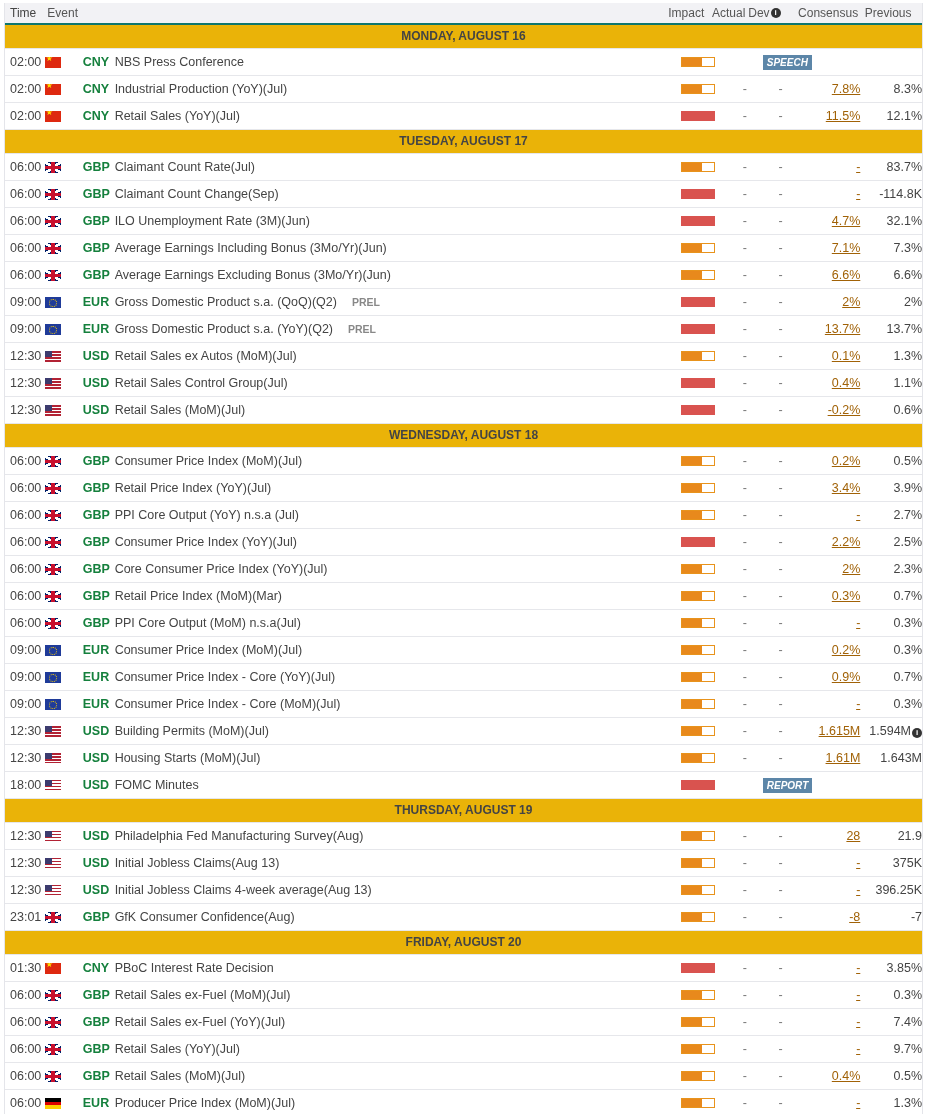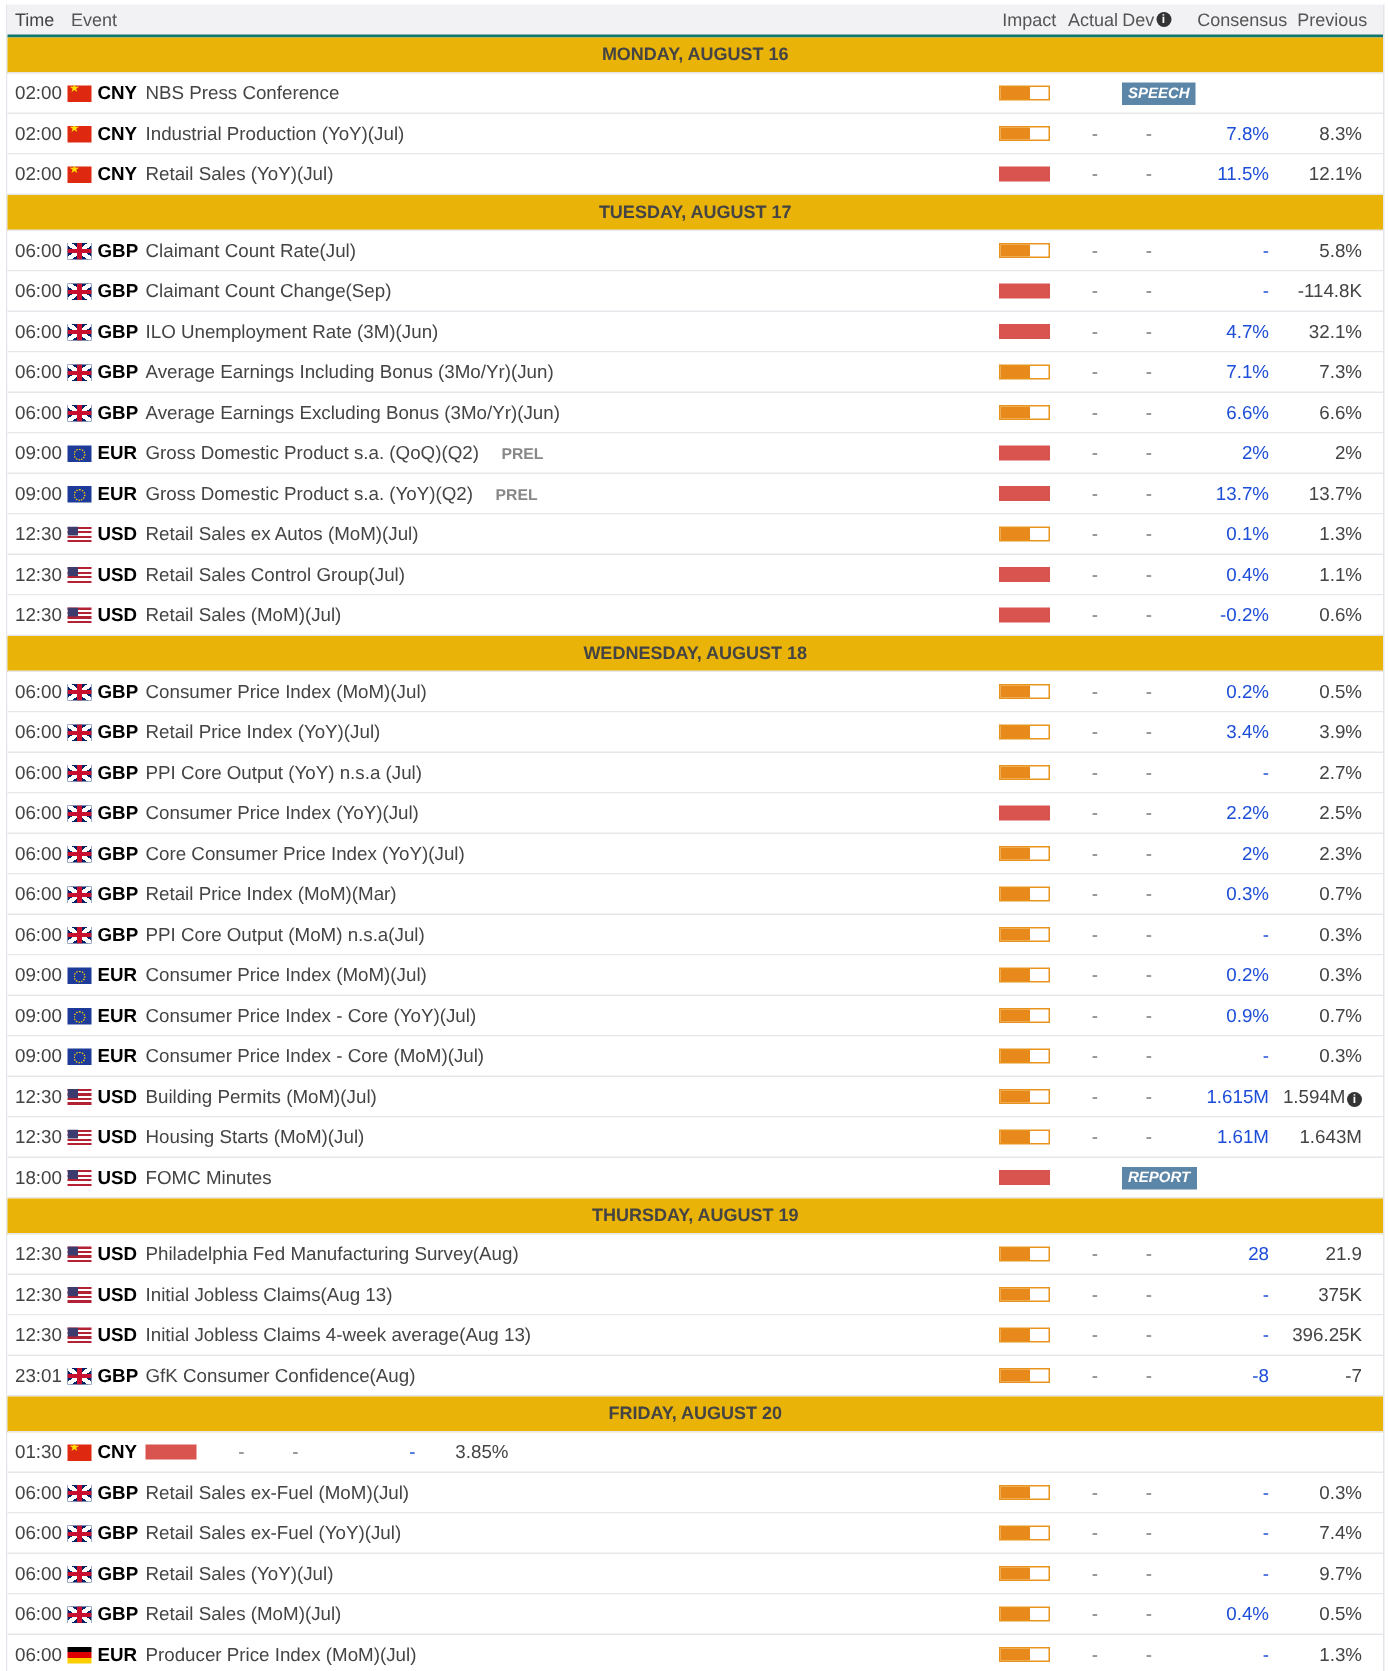--- a/index.html
+++ b/index.html
@@ -3,26 +3,26 @@
 <meta charset="utf-8">
 <style>
   html, body { margin:0; padding:0; background:#fff; }
   body { width:925px; height:1114px; overflow:hidden; font-family:"Liberation Sans", sans-serif; color:#333; }
   .cal { position:absolute; left:4px; top:3px; width:917px; border-left:1px solid #e4e5ea; border-right:1px solid #e4e5ea; }
   .hdr { display:flex; height:20px; align-items:center; background:#f2f2f5; border-bottom:2px solid #0f766e; font-size:12px; color:#555; }
   .row { display:flex; align-items:center; height:26px; border-bottom:1px solid #e6e7eb; font-size:12.5px; background:#fff; }
   .day { height:23px; line-height:23px; background:#eab308; text-align:center; font-size:12px; font-weight:bold; color:#444; border-bottom:1px solid #e6e7eb; }
   .c-time { width:35px; padding-left:5px; color:#444; }
   .c-flag { width:18px; display:flex; align-items:center; }
-  .c-cur { width:28px; font-weight:bold; color:#000000; padding-left:2px; }
+  .c-cur { width:28px; font-weight:bold; color:#15803d; padding-left:2px;margin-left:18px; }
   .c-event { width:565px; padding-left:4px; white-space:nowrap; color:#444; }
   .c-impact { width:46px; display:flex; align-items:center; padding-left:4px; }
   .c-actual { width:36px; text-align:center; color:#777; }
   .c-dev { width:36px; text-align:center; color:#777; }
-  .c-cons { width:62px; text-align:right; color:#1d4ed8; }
+  .c-cons { width:62px; text-align:right; color:#a16207;text-decoration:underline; }
   .c-prev { width:62px; text-align:right; color:#444; }
   .hdr .c-time { width:35px; }
   .hdr .c-event-h { width:609px; padding-left:4px; }
   .hdr .c-impact-h { width:46px; padding-left:5px;margin-left:36px; }
   .hdr .c-actual-h { width:38px; }
   .hdr .c-dev-h { width:44px; display:flex; align-items:center; }
   .hdr .c-cons-h { width:68px; padding-left:8px; }
   .hdr .c-prev-h { width:60px; padding-left:2px; }
   .info { display:inline-block; width:10px; height:10px; border-radius:50%; background:#333; color:#fff; font-size:8px; line-height:10px; text-align:center; font-weight:bold; margin-left:1px; }
   .prel { font-size:10.5px; font-weight:bold; color:#888; margin-left:15px; }
@@ -112,21 +112,21 @@
           <span class="flag f-gb"></span>
         </span>
         <span class="c-cur">GBP</span>
         <span class="c-event"><span>Claimant Count Rate(Jul)</span></span>
         <span class="c-impact">
           <span class="bar med"></span>
         </span>
         <span class="c-actual">-</span>
         <span class="c-dev">-</span>
         <span class="c-cons">-</span>
-        <span class="c-prev"><span>5.8%</span></span>
+        <span class="c-prev"><span>83.7%</span></span>
       </div>
       <div class="row">
         <span class="c-time">06:00</span>
         <span class="c-flag">
           <span class="flag f-gb"></span>
         </span>
         <span class="c-cur">GBP</span>
         <span class="c-event"><span>Claimant Count Change(Sep)</span></span>
         <span class="c-impact">
           <span class="bar high"></span>
@@ -512,20 +512,21 @@
         <span class="c-cons">-8</span>
         <span class="c-prev"><span>-7</span></span>
       </div>
       <div class="day">FRIDAY, AUGUST 20</div>
       <div class="row">
         <span class="c-time">01:30</span>
         <span class="c-flag">
           <span class="flag f-cn"></span>
         </span>
         <span class="c-cur">CNY</span>
+        <span class="c-event"><span>PBoC Interest Rate Decision</span></span>
         <span class="c-impact">
           <span class="bar high"></span>
         </span>
         <span class="c-actual">-</span>
         <span class="c-dev">-</span>
         <span class="c-cons">-</span>
         <span class="c-prev"><span>3.85%</span></span>
       </div>
       <div class="row">
         <span class="c-time">06:00</span>

